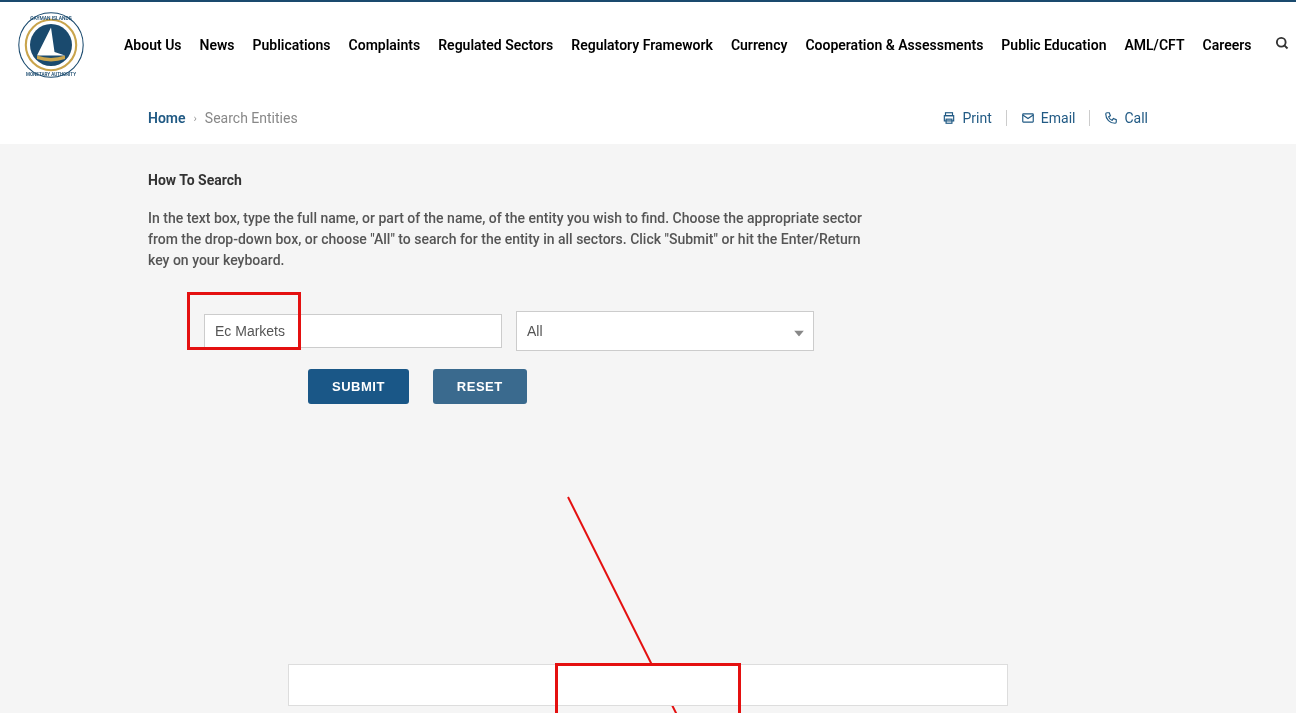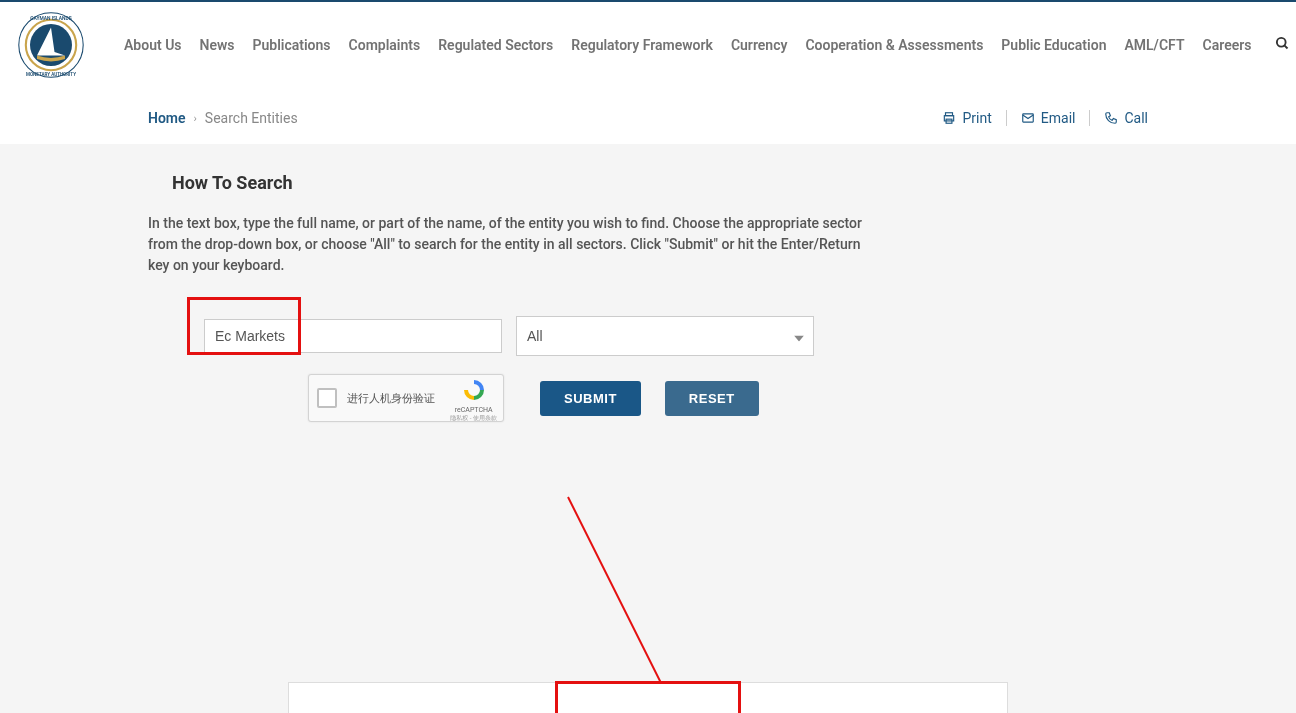--- a/index.html
+++ b/index.html
@@ -37,21 +37,21 @@
       height: 100%;
     }
     .nav {
       display: flex;
       align-items: center;
       flex: 1;
       gap: 18px;
       margin-left: 18px;
     }
     .nav-item {
-      color: #737373;
+      color: #000000;
       font-size: 14px;
       font-weight: 600;
       cursor: pointer;
       white-space: nowrap;
     }
     .search-icon-btn {
       cursor: pointer;
       color: #333;
       margin: 0 6px;
     }
@@ -110,24 +110,23 @@
       padding: 0 0;
     }
     .intro-text {
       color: #555;
       font-size: 14px;
       margin-bottom: 20px;
       font-weight: 500;
     }
     .how-title {
       font-weight: 700;
-      font-size: 18px;
+      font-size: 14px;
       color: #333;
       margin-bottom: 20px;
-      margin-left: 24px;
     }
     .how-text {
       color: #555;
       font-size: 14px;
       line-height: 1.5;
       margin-bottom: 40px;
       max-width: 720px;
       font-weight: 500;
     }
     .search-form {
@@ -370,33 +369,20 @@
         </select>
         <span class="select-arrow">
           <svg width="10" height="6" viewBox="0 0 10 6">
               <path d="M0 0 L5 6 L10 0 Z" fill="#888"></path>
             </svg>
         </span>
       </div>
     </div>
 
     <div class="form-row2">
-      <div class="recaptcha-box">
-        <div class="recaptcha-check"></div>
-        <span class="recaptcha-text">进行人机身份验证</span>
-        <div class="recaptcha-logo">
-          <svg class="recaptcha-logo-icon" viewBox="0 0 24 24">
-            <path d="M12 2 A10 10 0 0 1 22 12 L18 12 A6 6 0 0 0 12 6 Z" fill="#4285f4"></path>
-            <path d="M22 12 A10 10 0 0 1 12 22 L12 18 A6 6 0 0 0 18 12 Z" fill="#34a853"></path>
-            <path d="M12 22 A10 10 0 0 1 2 12 L6 12 A6 6 0 0 0 12 18 Z" fill="#fbbc05"></path>
-          </svg>
-          <div class="recaptcha-logo-text">reCAPTCHA</div>
-          <div class="recaptcha-footer">隐私权 - 使用条款</div>
-        </div>
-      </div>
       <div class="buttons">
         <button class="btn btn-submit">SUBMIT</button>
         <button class="btn btn-reset">RESET</button>
       </div>
     </div>
 
     <svg class="arrow-overlay" width="180" height="310" style="overflow:visible">
       <defs>
         <marker id="arrowhead" markerWidth="10" markerHeight="8" refX="9" refY="4" orient="auto">
           <polygon points="0 0, 10 4, 0 8" fill="#e41010"></polygon>

